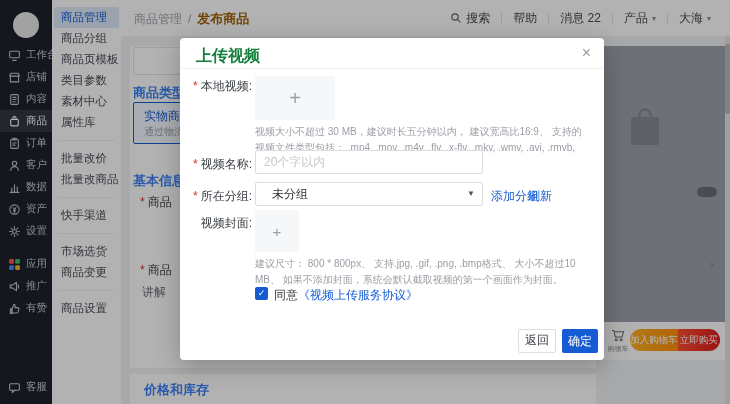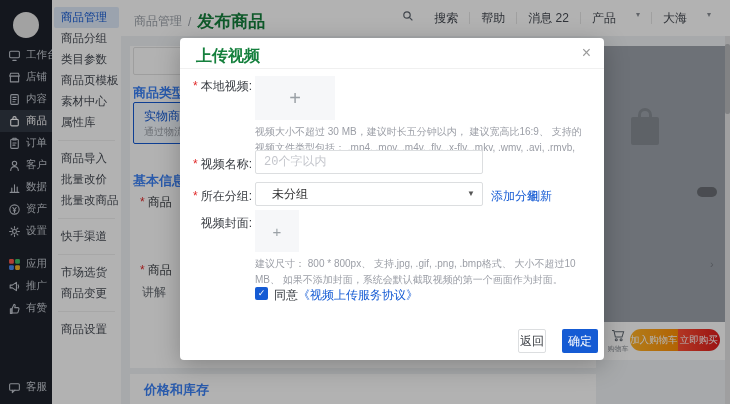--- a/index.html
+++ b/index.html
@@ -17,24 +17,24 @@
   .sb-bottom{position:absolute;left:0;bottom:6px;width:52px;}
   
   .sb-light{position:absolute;left:52px;top:0;width:69px;height:404px;background:#ffffff;z-index:1;}
   .sm-wrap{padding-top:7px;}
   .sm-item{height:21px;line-height:21px;padding-left:9px;font-size:11.5px;color:#464b54;cursor:pointer;white-space:nowrap;}
   .sm-item.active{background:#dfeafa;color:#155bd4;border-radius:2px;margin:0 2px;padding-left:7px;}
   .sm-div{height:1px;background:#efefef;margin:7px 6px;}
   
   .topbar{position:absolute;left:121px;top:0;width:609px;height:36px;background:#fff;border-bottom:1px solid #ececec;z-index:1;}
   .crumb{position:absolute;left:13px;top:10px;font-size:12px;color:#9aa0a8;display:flex;align-items:center;}
-  .crumb .cur{font-size:17px;font-weight:bold;color:#15803d;margin-left:6px;}
+  .crumb .cur{font-size:13px;font-weight:bold;color:#a16207;margin-left:6px;}
   .crumb .sep{margin-left:6px;}
   .top-right{position:absolute;right:8px;top:0;height:36px;display:flex;align-items:center;font-size:12px;color:#454a52;}
-  .tr-item{display:flex;padding:0 11px;cursor:pointer;white-space:nowrap;gap:16px;}
+  .tr-item{display:flex;align-items:center;padding:0 11px;cursor:pointer;white-space:nowrap;}
   .tr-sep{width:1px;height:12px;background:#e6e6e6;}
   .caret{font-size:8px;color:#8b9097;margin-left:4px;}
   .mag{display:inline-flex;margin-right:4px;}
   
   .content-bg{position:absolute;left:121px;top:36px;width:609px;height:368px;background:#f0f2f5;z-index:1;}
   .form-card{position:absolute;left:130px;top:46px;width:466px;height:322px;background:#fff;z-index:1;}
   .notice-box{position:absolute;left:3px;top:1px;width:292px;height:26px;border:1px solid #e2e2e2;background:#fff;border-radius:2px;}
   .sec-title{position:absolute;font-size:13px;font-weight:bold;color:#3b82f6;}
   .phys-card{position:absolute;left:3px;top:56px;width:200px;height:40px;border:1px solid #155bd4;background:#f4f9ff;border-radius:2px;}
   .phys-t{position:absolute;left:10px;top:5px;font-size:12px;color:#155bd4;}
@@ -61,33 +61,33 @@
   .modal{position:absolute;left:180px;top:38px;width:424px;height:322px;background:#fff;border-radius:4px;
          box-shadow:0 6px 24px rgba(0,0,0,.25);z-index:20;}
   .m-head{position:absolute;left:0;top:0;width:100%;height:30px;border-bottom:1px solid #f0f0f0;}
   .m-title{position:absolute;left:16px;top:8px;font-size:16px;font-weight:bold;color:#15803d;}
   .m-close{position:absolute;right:13px;top:5px;font-size:16px;color:#9b9b9b;cursor:pointer;line-height:20px;}
   .lbl{position:absolute;left:0;width:72px;text-align:right;font-size:12px;color:#383c42;white-space:nowrap;}
   .upload{position:absolute;background:#f6f7f9;display:flex;align-items:center;justify-content:center;cursor:pointer;}
   .plus{color:#9aa0a6;font-weight:300;}
   .hint{position:absolute;left:75px;right:14px;font-size:10px;color:#9b9ea6;line-height:1.6;}
   .m-input{position:absolute;left:75px;width:228px;height:24px;border:1px solid #dcdee0;border-radius:2px;
-           font-size:12px;padding:0 8px;box-sizing:border-box;color:#323233;font-family:Liberation Mono, monospace;}
+           font-size:12px;padding:0 8px;box-sizing:border-box;color:#323233;font-family:Liberation Sans, sans-serif;}
   .m-input::placeholder{color:#c4c6cc;}
   .m-select{position:absolute;left:75px;width:228px;height:24px;border:1px solid #dcdee0;border-radius:2px;
             font-size:12px;line-height:22px;padding:0 16px;box-sizing:border-box;color:#323233;cursor:pointer;}
   .sel-caret{position:absolute;right:7px;top:0;font-size:8px;color:#555;line-height:22px;}
   .m-link{position:absolute;font-size:12px;color:#155bd4;cursor:pointer;white-space:nowrap;}
   .chk{position:absolute;left:75px;top:249px;width:13px;height:13px;background:#155bd4;border-radius:2px;
        color:#fff;font-size:9px;text-align:center;line-height:13px;cursor:pointer;}
   .agree{position:absolute;left:94px;top:249px;font-size:12px;color:#383c42;white-space:nowrap;}
   .agree a{color:#155bd4;text-decoration:none;cursor:pointer;}
   .m-btn{position:absolute;top:291px;height:24px;border-radius:2px;font-size:12px;text-align:center;
          line-height:24px;cursor:pointer;box-sizing:border-box;}
-  .btn-back{left:338px;width:28px;border:1px solid #dcdee0;background:#fff;color:#383c42;line-height:22px;}
+  .btn-back{left:338px;width:38px;border:1px solid #dcdee0;background:#fff;color:#383c42;line-height:22px;font-family:Liberation Mono, monospace;}
   .btn-confirm{left:382px;width:36px;background:#155bd4;color:#fff;}
 </style>
 </head>
 <body>
 
 <div class="stage">
 
   <div class="sb-dark">
     <div class="avatar"></div>
     <div class="sb-list" id="sidebar-items">
@@ -213,26 +213,25 @@
           </span>
           <span class="sb-lb">客服</span>
         </div>
       </div>
   </div>
 
   <div class="sb-light">
     <div class="sm-wrap" id="submenu-groups">
         <div class="sm-item active">商品管理</div>
         <div class="sm-item">商品分组</div>
+        <div class="sm-item">商品页模板</div>
         <div class="sm-item">类目参数</div>
-        <div class="sm-item">商品页模板</div>
         <div class="sm-item">素材中心</div>
         <div class="sm-item">属性库</div>
         <div class="sm-div"></div>
-        <div class="sm-item">商品导入</div>
         <div class="sm-item">批量改价</div>
         <div class="sm-item">批量改商品</div>
         <div class="sm-div"></div>
         <div class="sm-item">快手渠道</div>
         <div class="sm-div"></div>
         <div class="sm-item">市场选货</div>
         <div class="sm-item">商品变更</div>
         <div class="sm-div"></div>
         <div class="sm-item">商品设置</div>
       </div>

